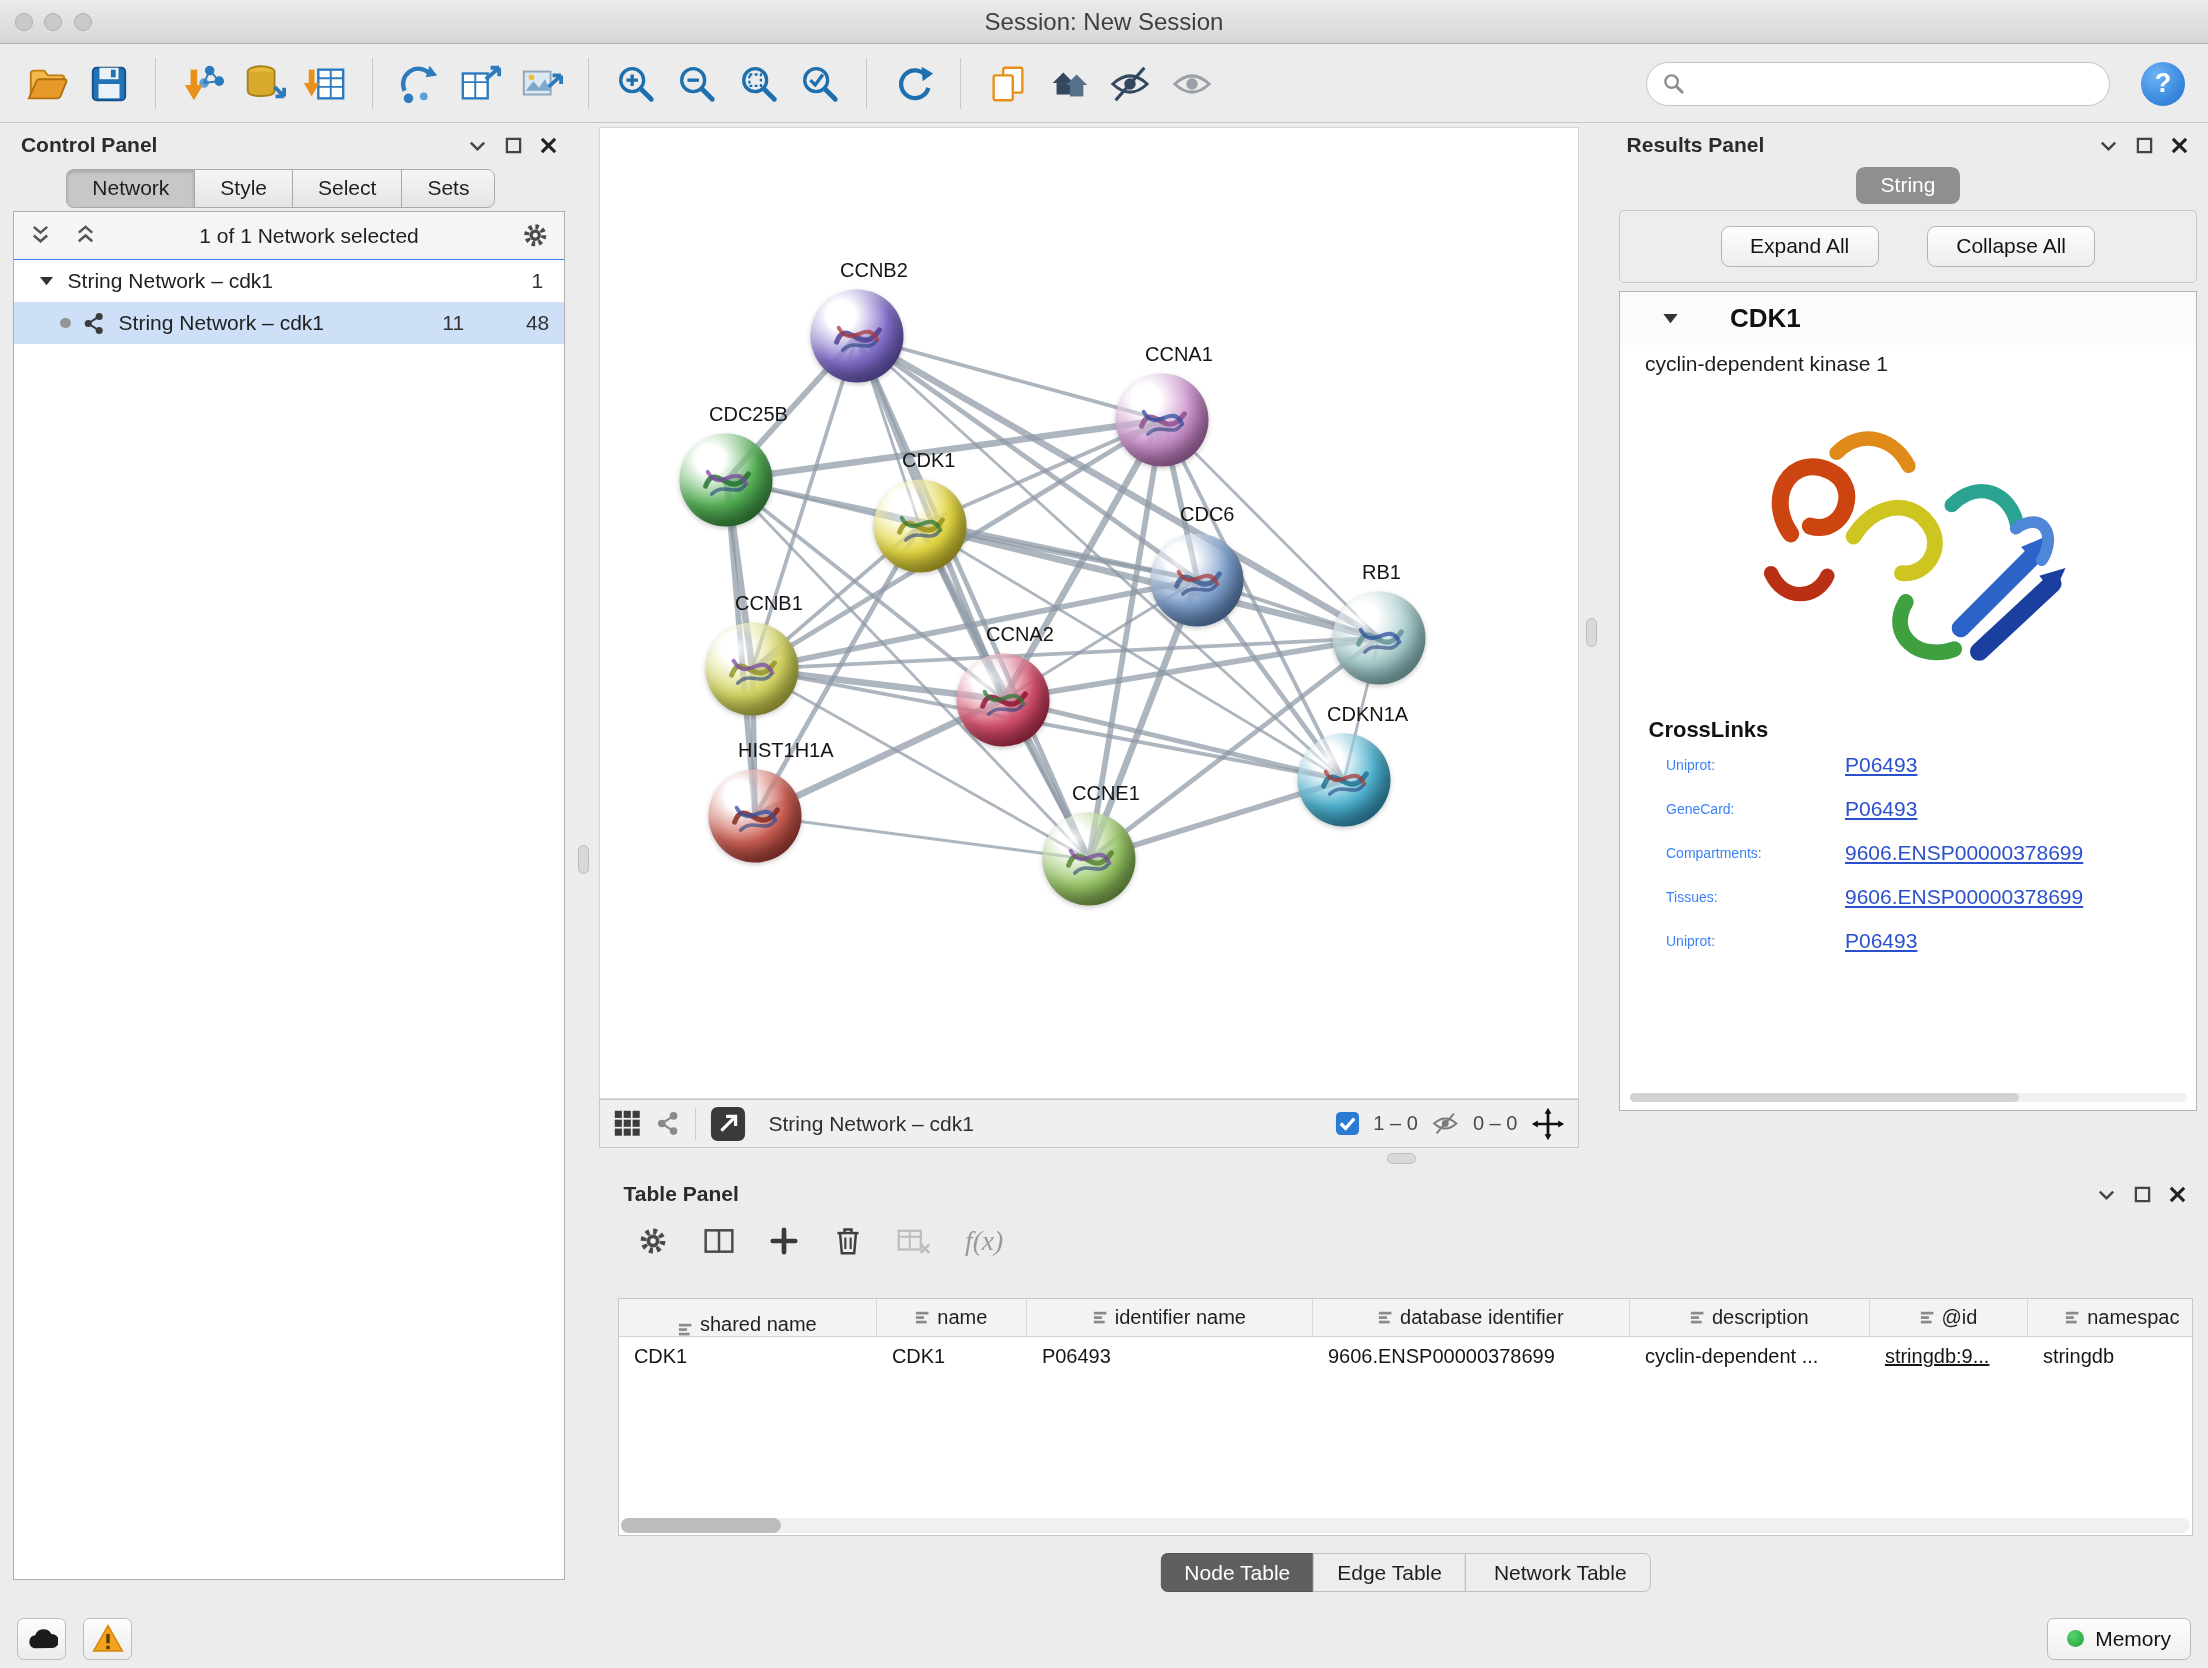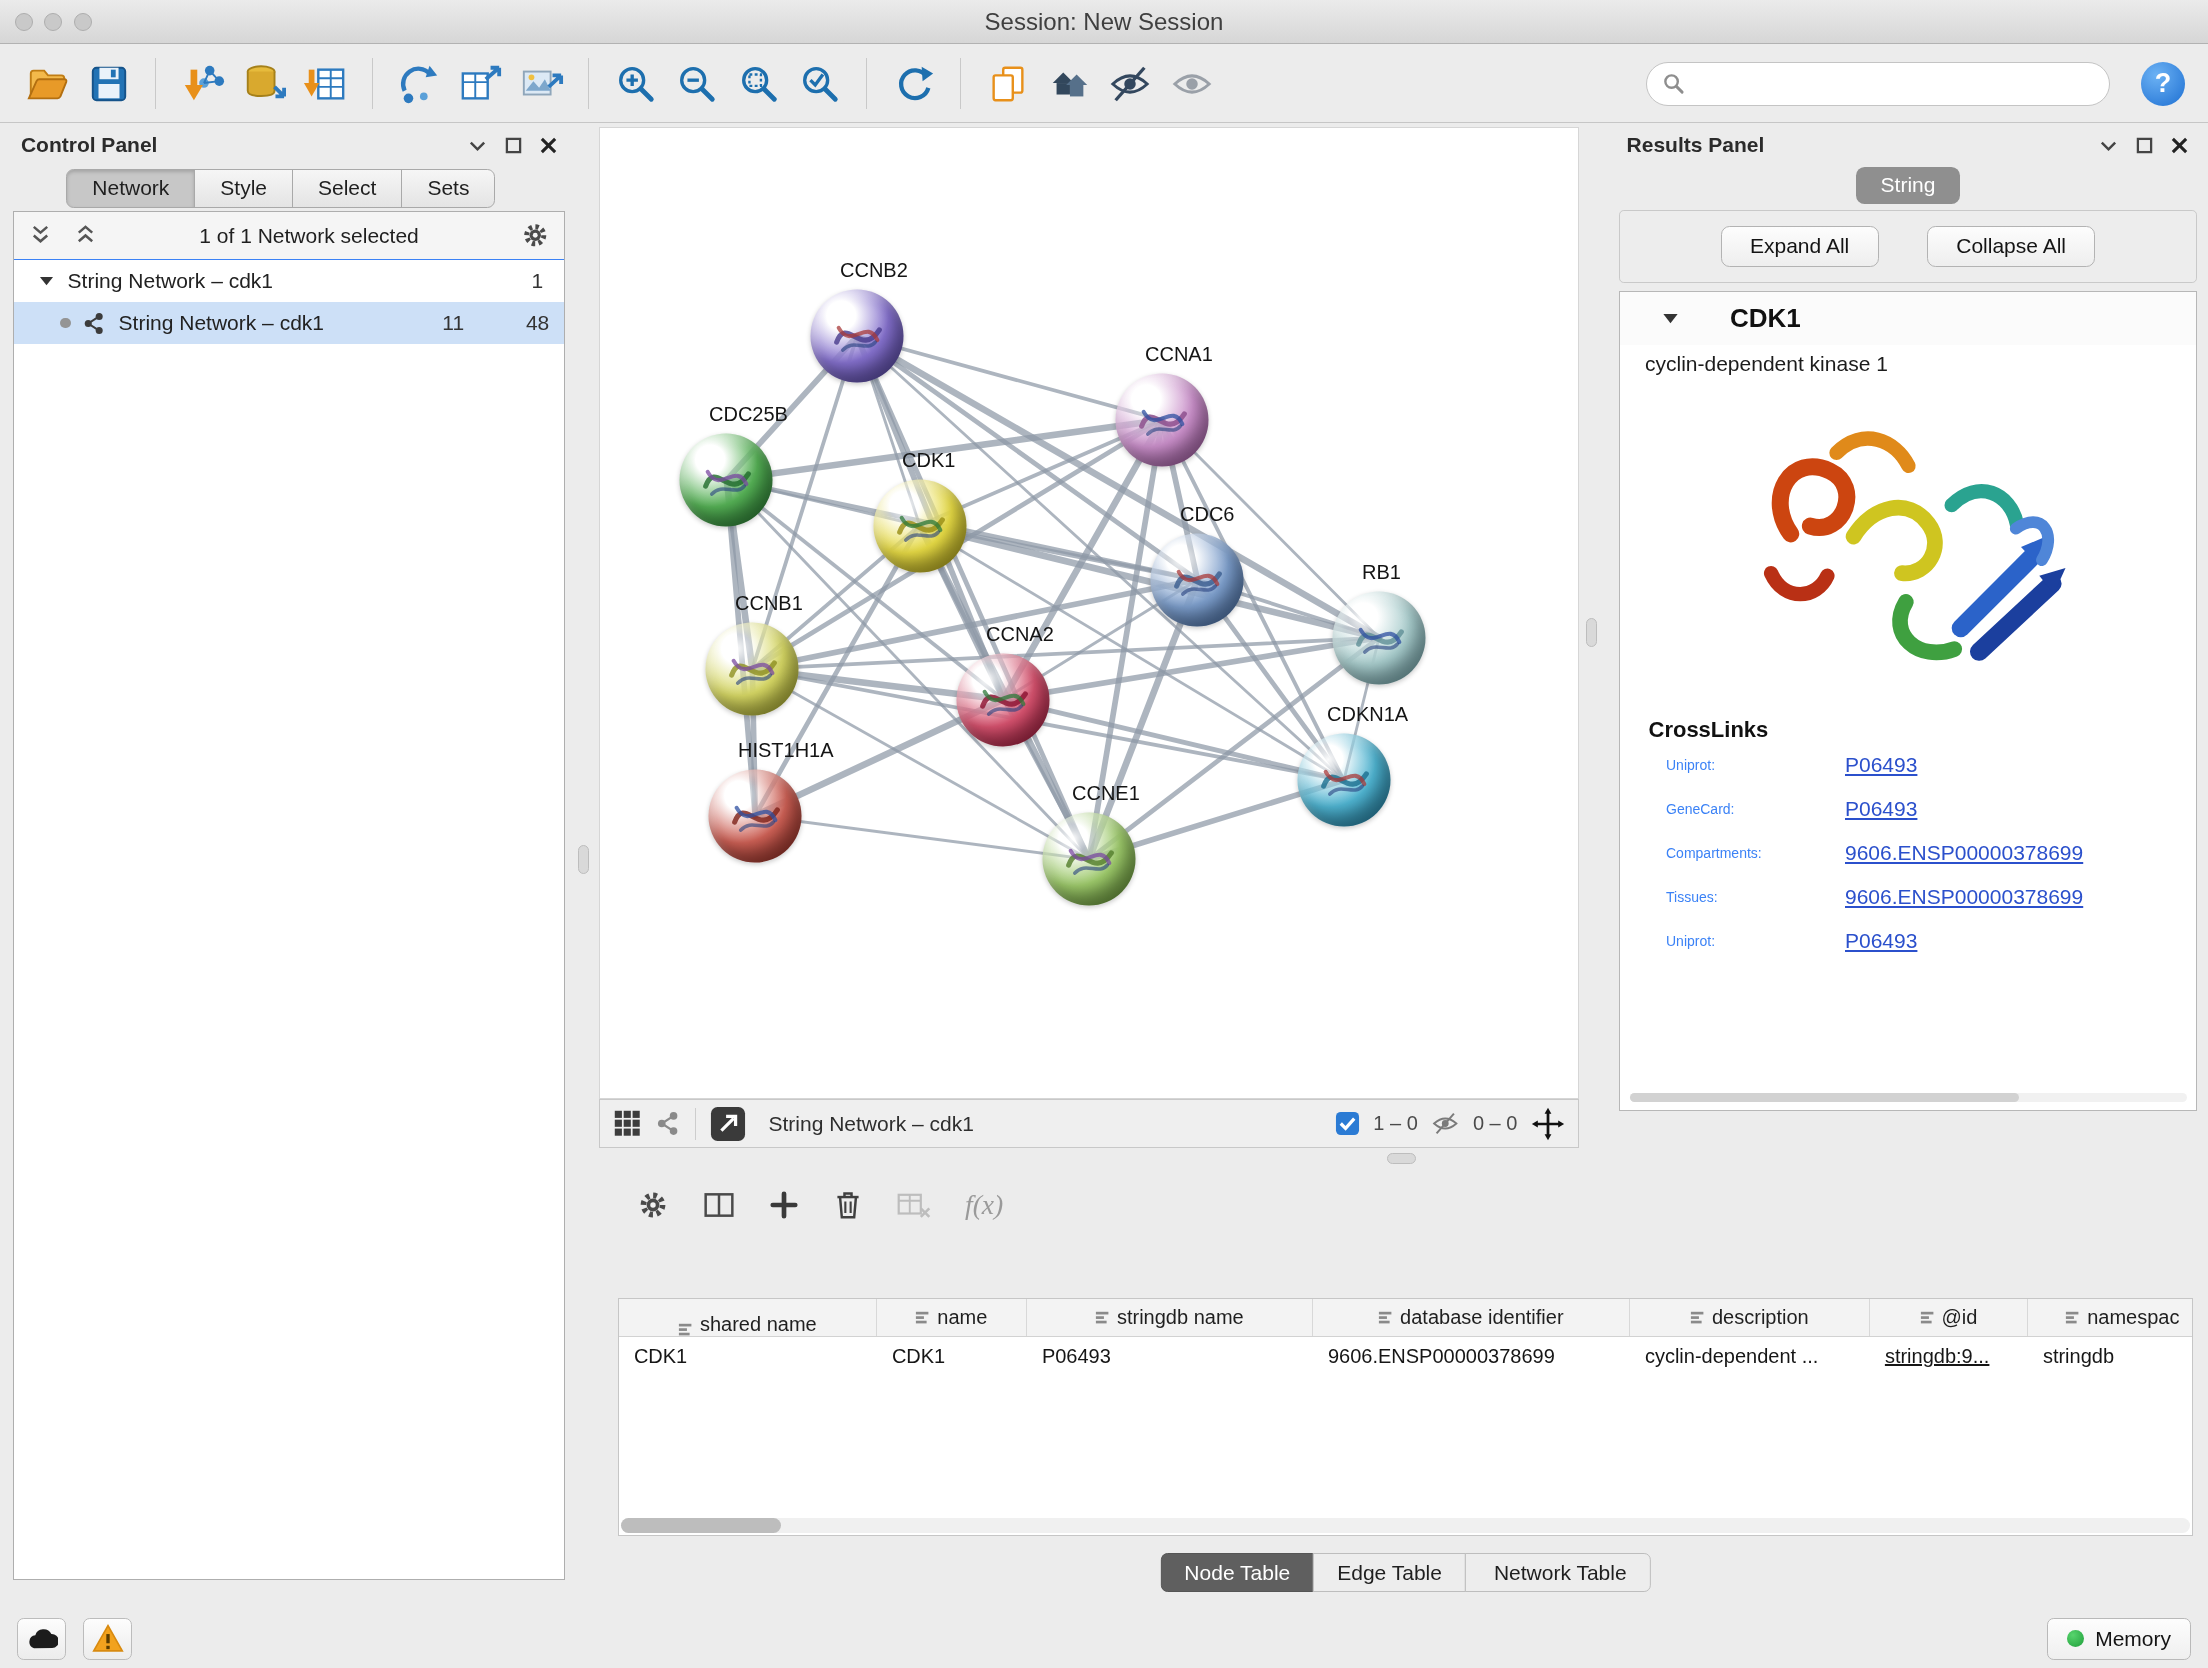--- a/index.html
+++ b/index.html
@@ -585,20 +585,34 @@
           <a class="cl-value" href="#">P06493</a>
         </div>
       </div>
     <div class="rp-scroll">
         <div class="rp-thumb"></div>
       </div>
   </div>
 </div>
 
 <div class="table-panel">
+  <div class="panel-header">
+    <span class="panel-title">Table Panel</span>
+    <span class="ph-icons">
+      <svg width="21" height="21" viewBox="0 0 22 22">
+          <path d="M4 8 L11 15 L18 8" fill="none" stroke="#444" stroke-width="2.6"></path>
+        </svg>
+      <svg width="17" height="17" viewBox="0 0 18 18">
+          <rect x="2" y="2" width="14" height="14" fill="none" stroke="#444" stroke-width="2.4"></rect>
+        </svg>
+      <svg width="19" height="19" viewBox="0 0 20 20">
+          <path d="M3 3 L17 17 M17 3 L3 17" stroke="#222" stroke-width="3.2"></path>
+        </svg>
+    </span>
+  </div>
   <div class="tp-toolbar">
     <svg width="32" height="32" viewBox="0 0 40 40">
         <circle cx="20" cy="20" r="12" fill="none" stroke="#4a4a4a" stroke-width="7" stroke-dasharray="4.7 4.7"></circle>
         <circle cx="20" cy="20" r="8" fill="#4a4a4a"></circle>
         <circle cx="20" cy="20" r="3.4" fill="#f2f2f2"></circle>
       </svg>
     <svg width="32" height="32" viewBox="0 0 36 36">
         <rect x="3" y="6" width="30" height="24" fill="none" stroke="#4a4a4a" stroke-width="2.8"></rect>
         <path d="M18 6 L18 30" stroke="#4a4a4a" stroke-width="2.8"></path>
       </svg>
@@ -635,21 +649,21 @@
             <rect x="1" y="12" width="12" height="3" fill="#8a8a8a"></rect>
           </svg>
           <span>name</span>
         </div>
         <div class="th" style="width: 286px;">
           <svg width="14.3" height="14.3" viewBox="0 0 16 16">
             <rect x="1" y="2" width="14" height="3" fill="#8a8a8a"></rect>
             <rect x="1" y="7" width="9" height="3" fill="#8a8a8a"></rect>
             <rect x="1" y="12" width="12" height="3" fill="#8a8a8a"></rect>
           </svg>
-          <span>stringdb name</span>
+          <span>identifier name</span>
         </div>
         <div class="th" style="width: 317px;">
           <svg width="14.3" height="14.3" viewBox="0 0 16 16">
             <rect x="1" y="2" width="14" height="3" fill="#8a8a8a"></rect>
             <rect x="1" y="7" width="9" height="3" fill="#8a8a8a"></rect>
             <rect x="1" y="12" width="12" height="3" fill="#8a8a8a"></rect>
           </svg>
           <span>database identifier</span>
         </div>
         <div class="th" style="width: 240px;">

